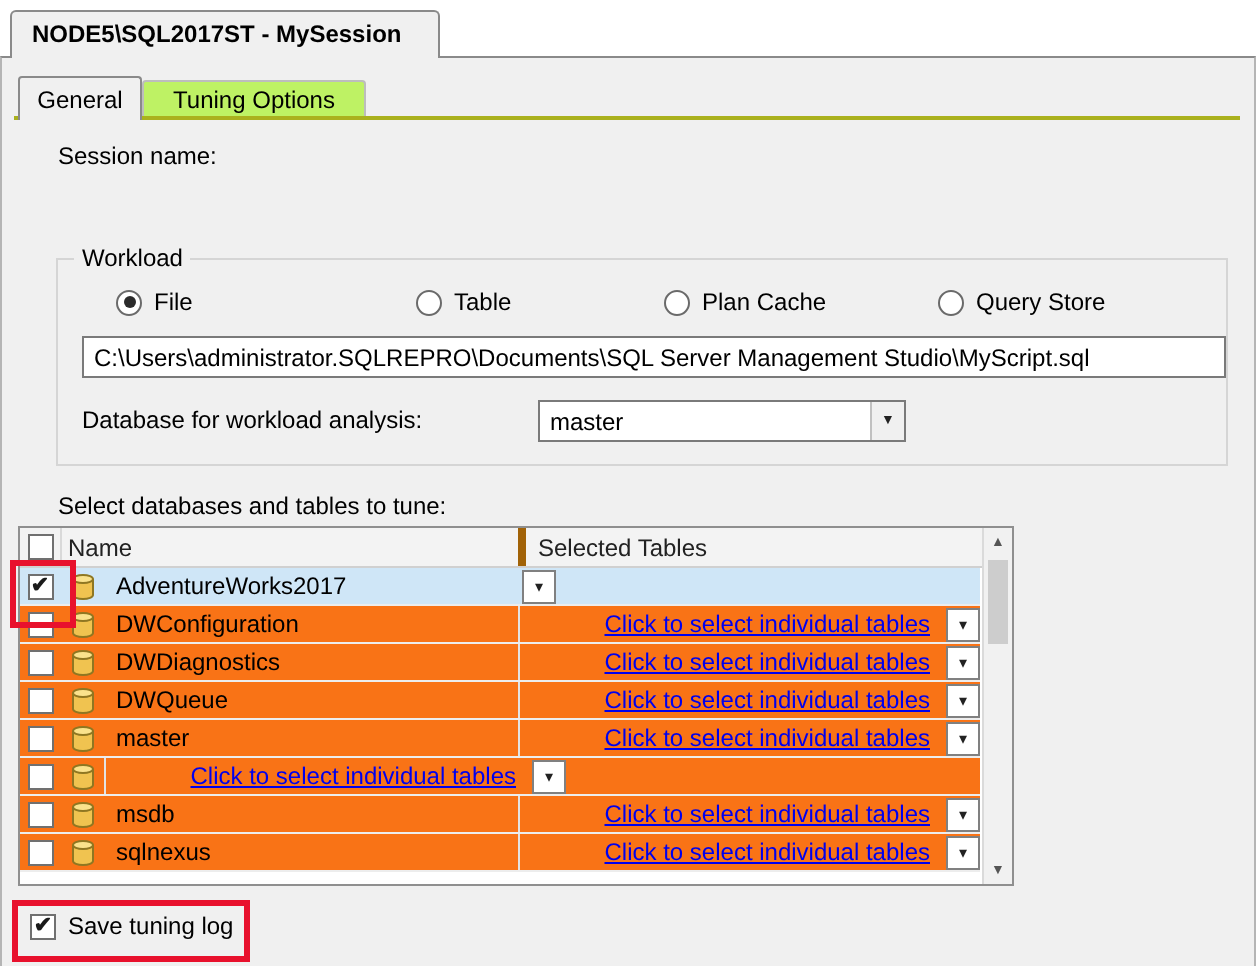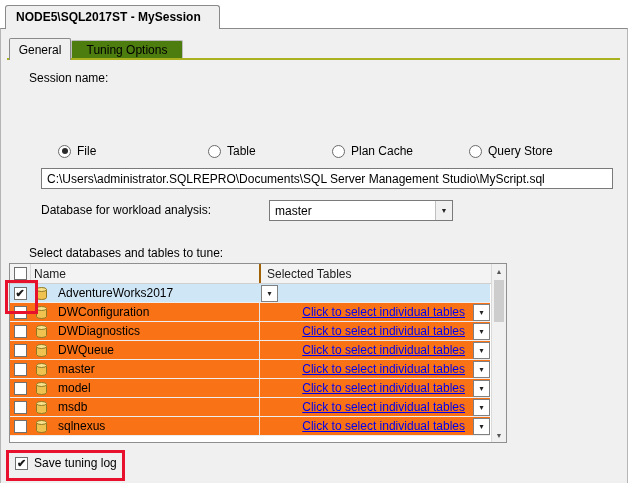--- a/index.html
+++ b/index.html
@@ -43,21 +43,21 @@
     z-index: 2; cursor: default;
   }
   .tab-general {
     left: 8px; top: 9px; width: 62px; height: 22px;
     background: #f0f0f0;
     border: 1px solid #8a8a8a; border-bottom: none;
     border-radius: 2px 2px 0 0;
   }
   .tab-tuning {
     left: 70px; top: 11px; width: 112px; height: 18px;
-    background: #4d7c0f;
+    background: #bef264;
     border: 1px solid #bdbdbd; border-bottom: none;
     border-radius: 2px 2px 0 0;
   }
 
   
   .lbl { position: absolute; white-space: nowrap; }
   .input {
     position: absolute; background: #fff; border: 1px solid #7a7a7a;
     display: flex; align-items: center; padding: 0 5px;
     white-space: nowrap; overflow: hidden;
@@ -121,21 +121,21 @@
     display: flex; align-items: center; height: 20px;
     background: #f3f3f3; border-bottom: 1px solid #d0d0d0; color: #222;
   }
   .cell-cb { width: 20px; display: flex; justify-content: center; flex: none; }
   .th-name {
     width: 229px; flex: none; padding-left: 3px;
     border-left: 1px solid #d9d9d9; align-self: stretch; display: flex; align-items: center;
   }
   .th-seltab {
     flex: 1; padding-left: 6px;
-    border-left: 2px solid #a16207; align-self: stretch; display: flex; align-items: center;
+    border-left: 4px solid #a16207; align-self: stretch; display: flex; align-items: center;
   }
   .tbody { margin-right: 16px; }
   .trow {
     display: flex; align-items: center; height: 19px;
     background: #f97316; border-bottom: 1px solid #ededed;
   }
   .trow.selected { background: #cfe6f7; }
   .cell-icon { width: 22px; flex: none; display: flex; justify-content: center; align-items: center; }
   .cell-name { width: 207px; flex: none; padding-left: 6px; white-space: nowrap; overflow: hidden; }
   .cell-sel {
@@ -190,20 +190,23 @@
 </div>
 
 <div class="content">
 
   <div class="tab-underline"></div>
   <div class="tab tab-general">General</div>
   <div class="tab tab-tuning">Tuning Options</div>
 
   <div class="lbl session-lbl">Session name:</div>
 
+  <div class="groupbox">
+    <span class="group-label">Workload</span>
+  </div>
 
   <div class="radio r0">
     <span class="rdot checked"></span>
     <span>File</span>
   </div>
   <div class="radio r1">
     <span class="rdot"></span>
     <span>Table</span>
   </div>
   <div class="radio r2">
@@ -325,21 +328,20 @@
         <div class="trow">
           <span class="cell-cb">
             <span class="cb"></span>
           </span>
           <span class="cell-icon">
             <svg width="15" height="15" viewBox="0 0 15 15">
               <path d="M2.5 3.5 v8 a5 2 0 0 0 10 0 v-8" fill="#f0c350" stroke="#8f7722"></path>
               <ellipse cx="7.5" cy="3.5" rx="5" ry="2" fill="#fae28c" stroke="#8f7722"></ellipse>
             </svg>
           </span>
-          <span class="cell-name">model</span>
           <span class="cell-sel">
             <span class="tlink">Click to select individual tables</span>
           </span>
           <span class="rowdrop">
             <span>▾</span>
           </span>
         </div>
         <div class="trow">
           <span class="cell-cb">
             <span class="cb"></span>

